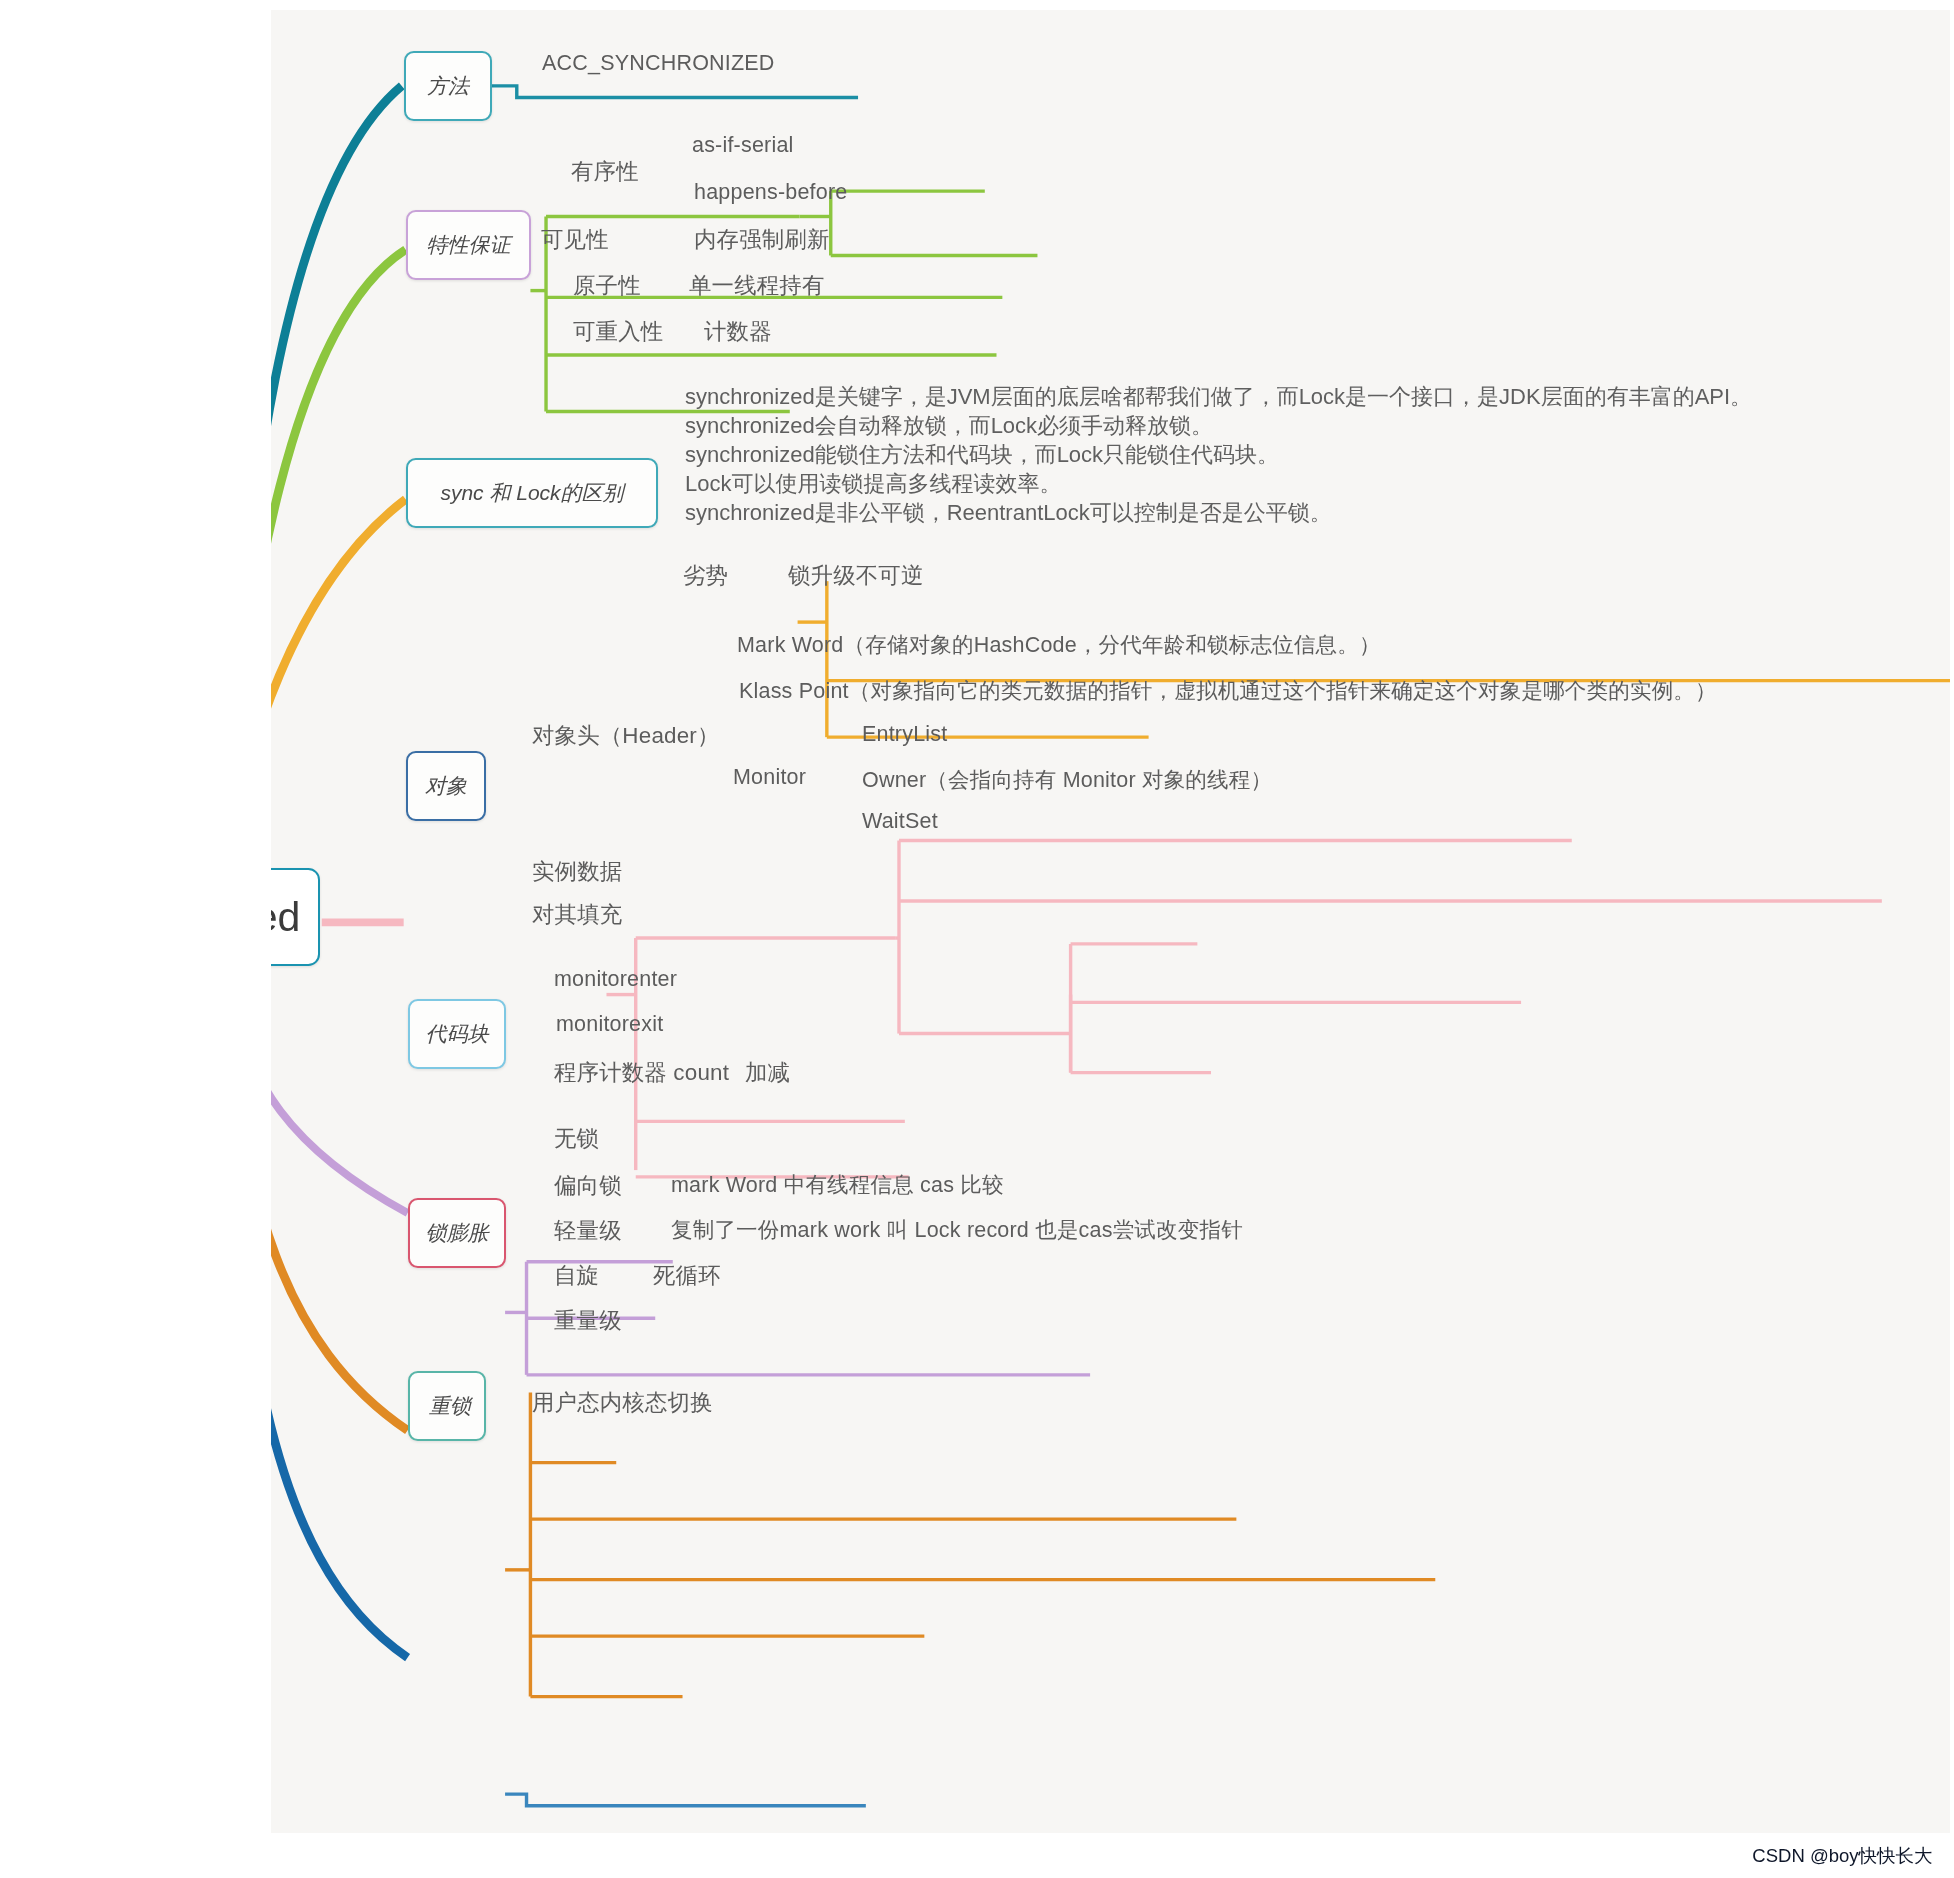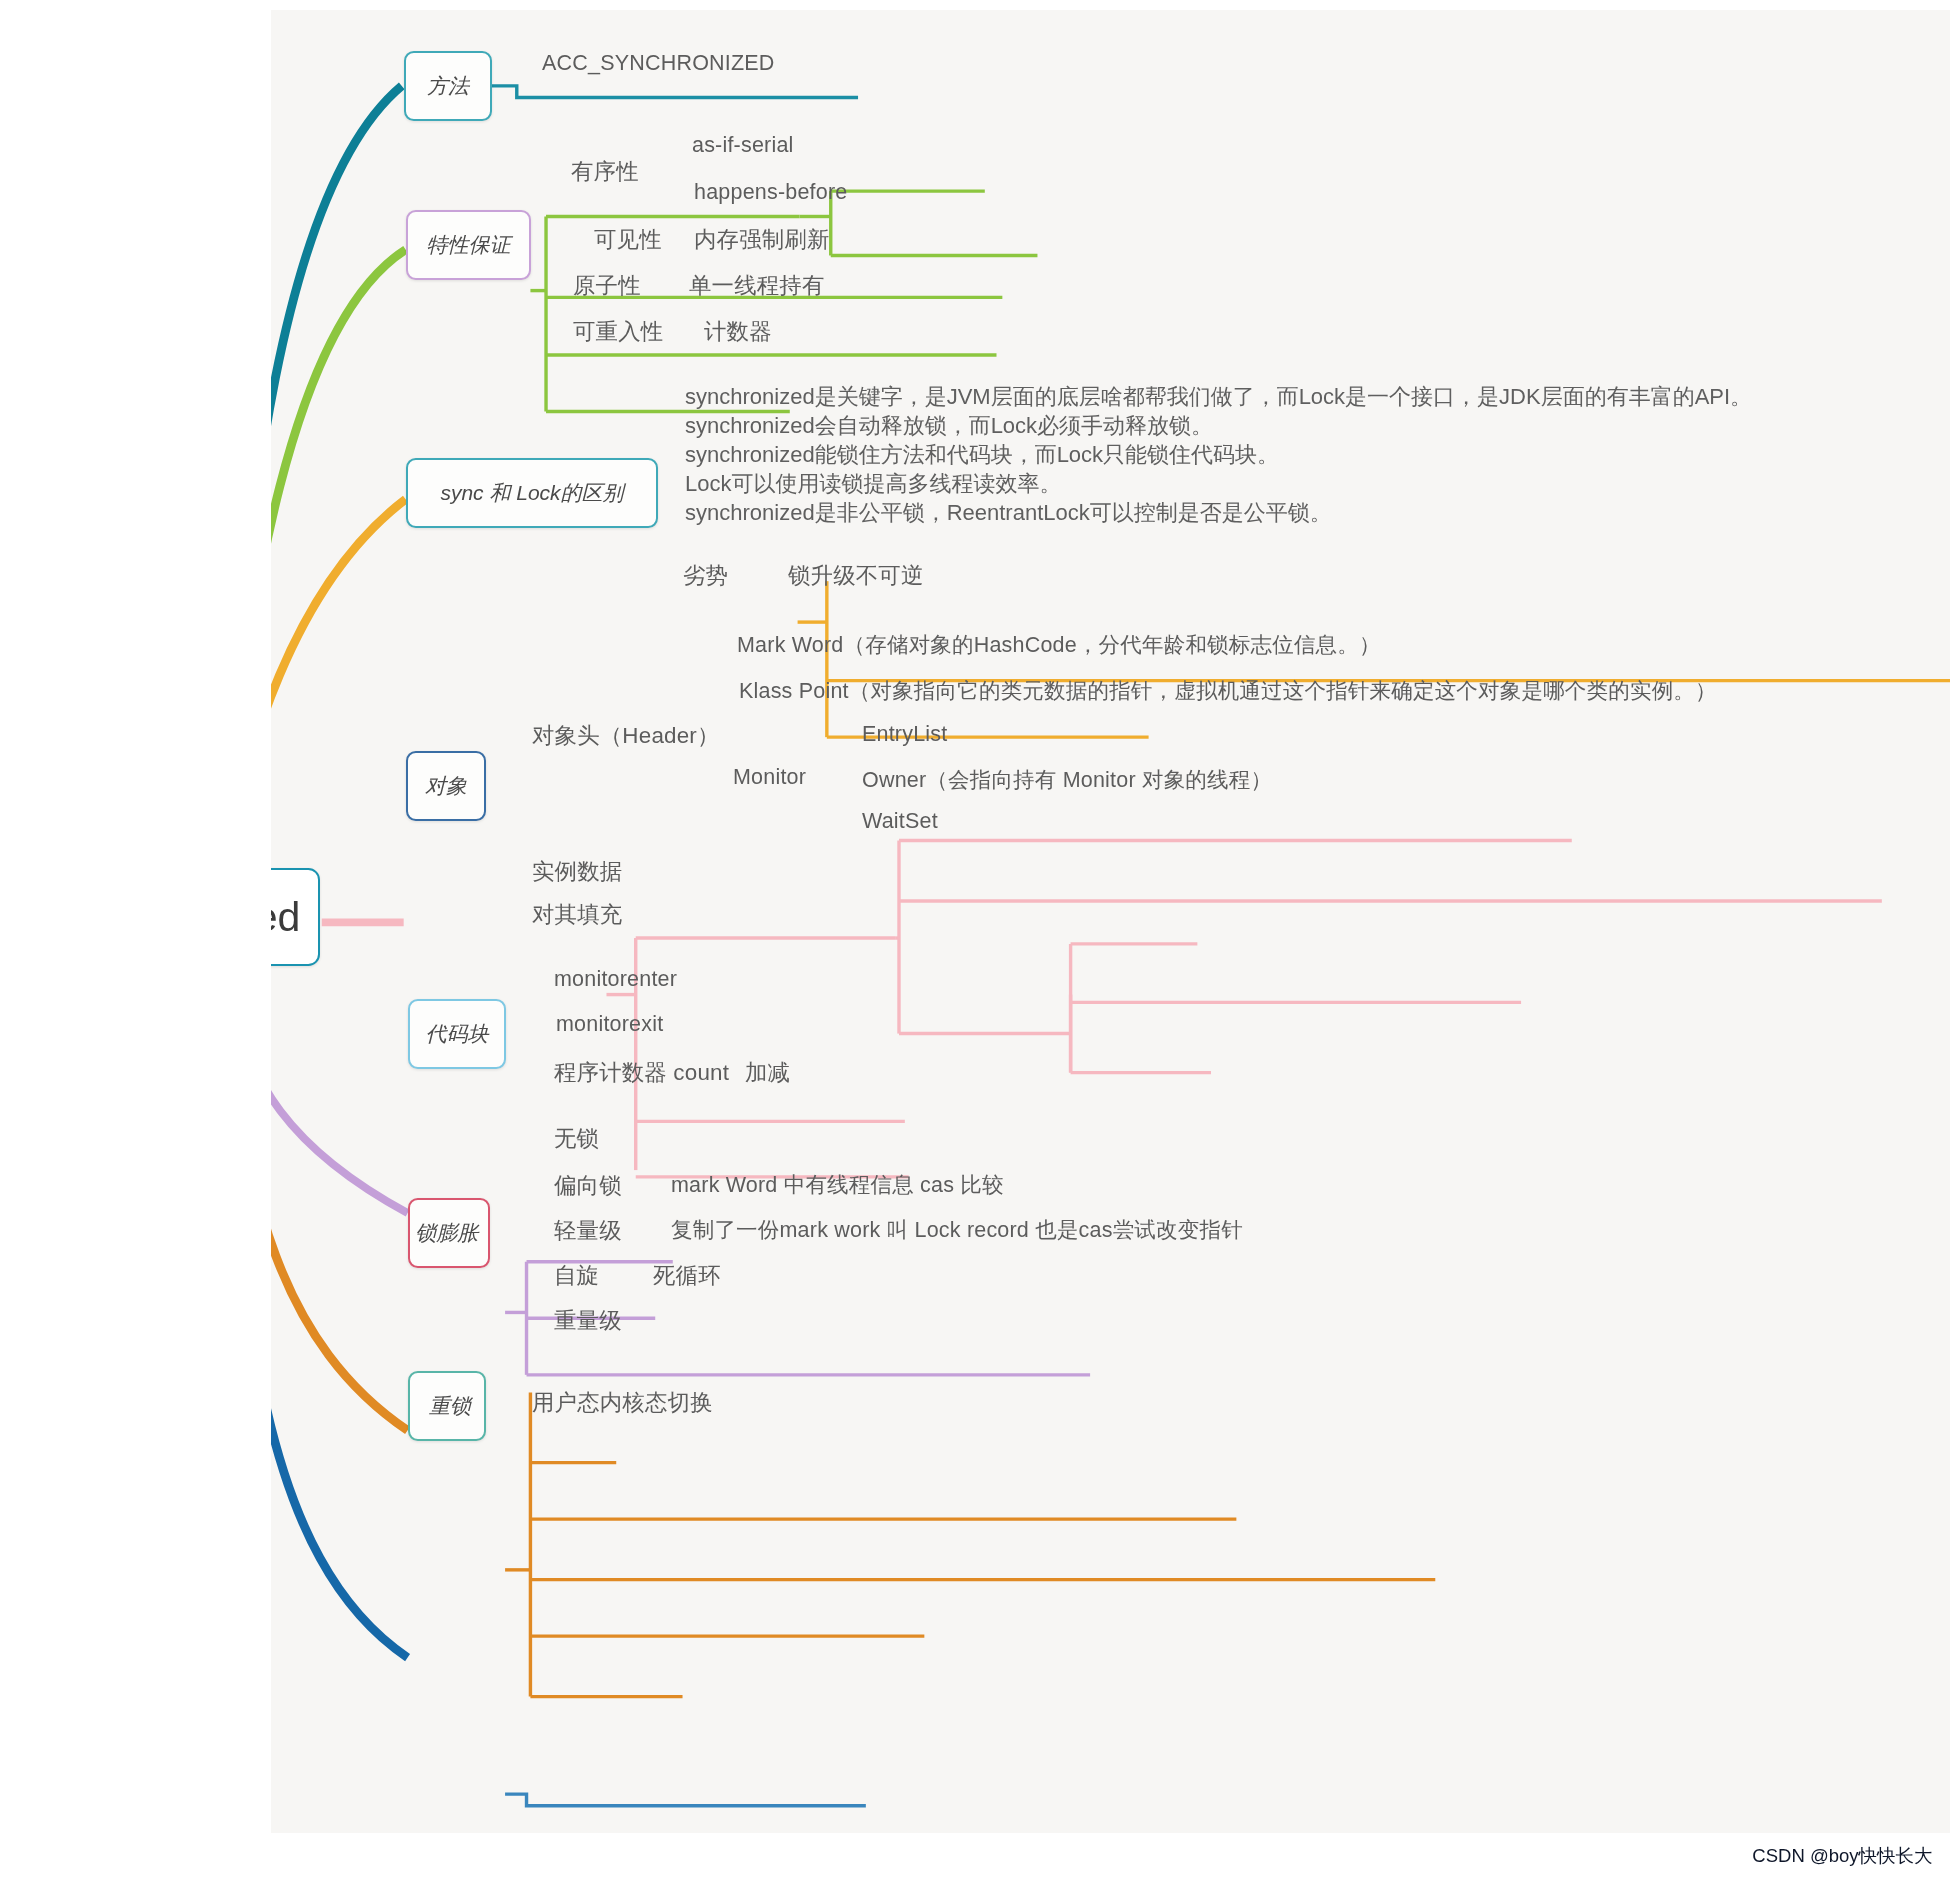--- a/index.html
+++ b/index.html
@@ -150,21 +150,21 @@
     <span>方法</span>
   </div>
   <div class="leaf" style="left:542px; top:51px;">ACC_SYNCHRONIZED</div>
 
   <div class="node branch" style="left:406px; top:210px; width:125px; border-color:#c8a2d8;">
     <span>特性保证</span>
   </div>
   <div class="leaf cn" style="left:571px; top:156px;">有序性</div>
   <div class="leaf" style="left:692px; top:133px;">as-if-serial</div>
   <div class="leaf" style="left:694px; top:180px;">happens-before</div>
-  <div class="leaf cn" style="left:594px; top:224px;">可见性</div>
+  <div class="leaf cn" style="left:541px; top:224px;">可见性</div>
   <div class="leaf cn" style="left:694px; top:224px;">内存强制刷新</div>
   <div class="leaf cn" style="left:573px; top:270px;">原子性</div>
   <div class="leaf cn" style="left:689px; top:270px;">单一线程持有</div>
   <div class="leaf cn" style="left:573px; top:316px;">可重入性</div>
   <div class="leaf cn" style="left:704px; top:316px;">计数器</div>
 
   <div class="node branch" style="left:406px; top:458px; width:252px; border-color:#3fa9b8;">
     <span>sync 和 Lock的区别</span>
   </div>
   <div class="para" style="left:685px; top:382px;">
@@ -191,21 +191,21 @@
   <div class="leaf cn" style="left:532px; top:899px;">对其填充</div>
 
   <div class="node branch" style="left:408px; top:999px; width:98px; border-color:#7ec8e3;">
     <span>代码块</span>
   </div>
   <div class="leaf" style="left:554px; top:967px;">monitorenter</div>
   <div class="leaf" style="left:556px; top:1012px;">monitorexit</div>
   <div class="leaf cn" style="left:554px; top:1057px;">程序计数器 count</div>
   <div class="leaf cn" style="left:745px; top:1057px;">加减</div>
 
-  <div class="node branch" style="left:408px; top:1198px; width:82px; border-color:#d9566f;justify-content:flex-end;">
+  <div class="node branch" style="left:408px; top:1198px; width:98px; border-color:#d9566f;">
     <span>锁膨胀</span>
   </div>
   <div class="leaf cn" style="left:554px; top:1123px;">无锁</div>
   <div class="leaf cn" style="left:554px; top:1170px;">偏向锁</div>
   <div class="leaf" style="left:671px; top:1170px;">mark Word 中有线程信息 cas 比较</div>
   <div class="leaf cn" style="left:554px; top:1215px;">轻量级</div>
   <div class="leaf" style="left:671px; top:1215px;">复制了一份mark work 叫 Lock record 也是cas尝试改变指针</div>
   <div class="leaf cn" style="left:554px; top:1260px;">自旋</div>
   <div class="leaf cn" style="left:653px; top:1260px;">死循环</div>
   <div class="leaf cn" style="left:554px; top:1305px;">重量级</div>

